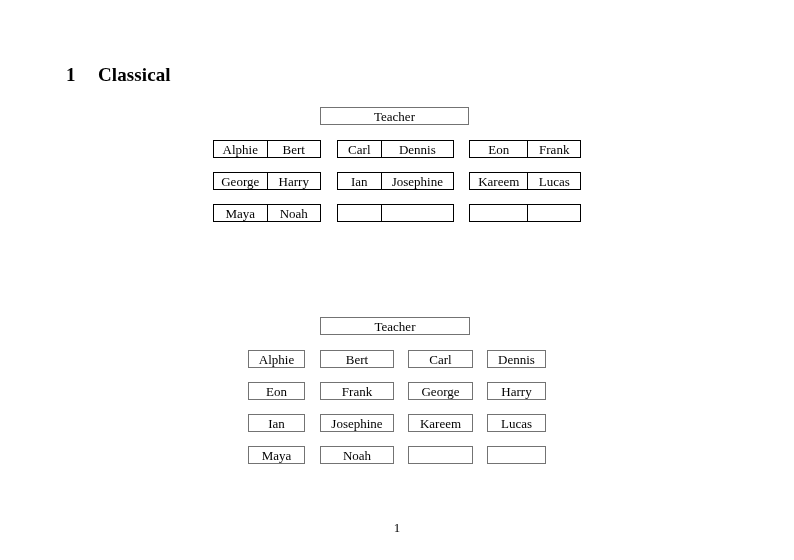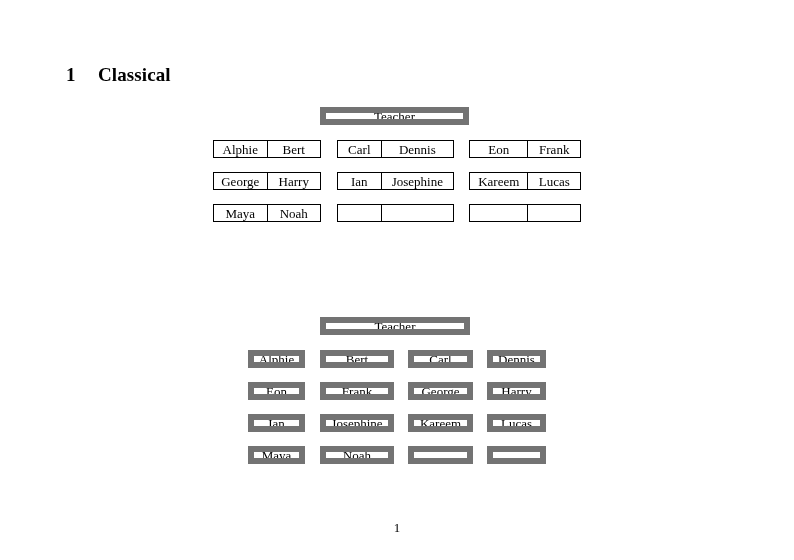--- a/index.html
+++ b/index.html
@@ -39,21 +39,21 @@
     display: inline-block;
   }
 
   #heading-classical   { left: 66px; top: 64px; }
   #heading-distributed { left: 66px; top: 275px; }
 
   
   .box {
     position: absolute;
     box-sizing: border-box;
-    border: 6px solid #737373;
+    border: 1px solid #737373;
     background: #ffffff;
     display: flex;
     align-items: center;
     justify-content: center;
     font-size: 13px;
     line-height: 1;
     height: 18px;
     white-space: nowrap;
     overflow: hidden;
   }

